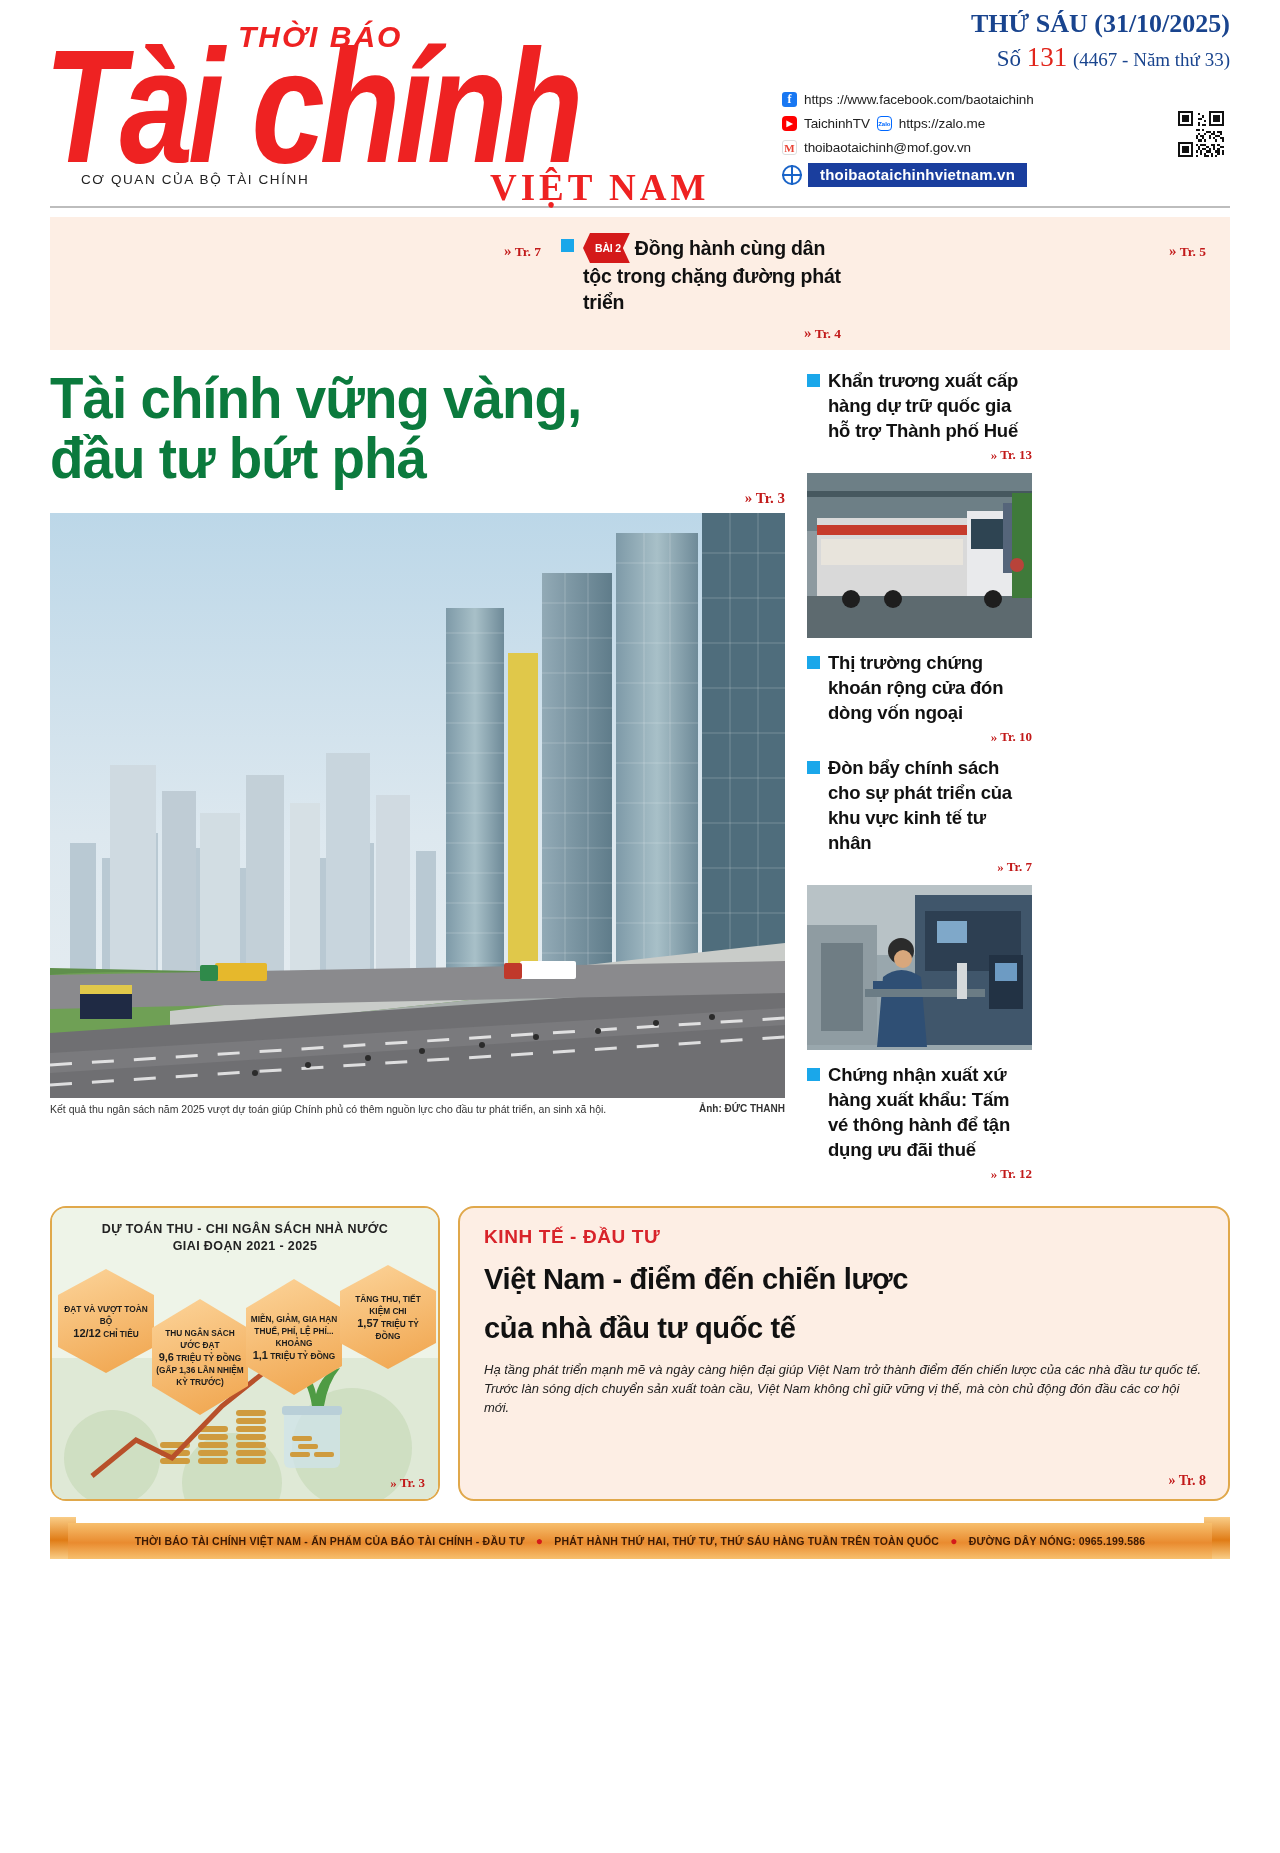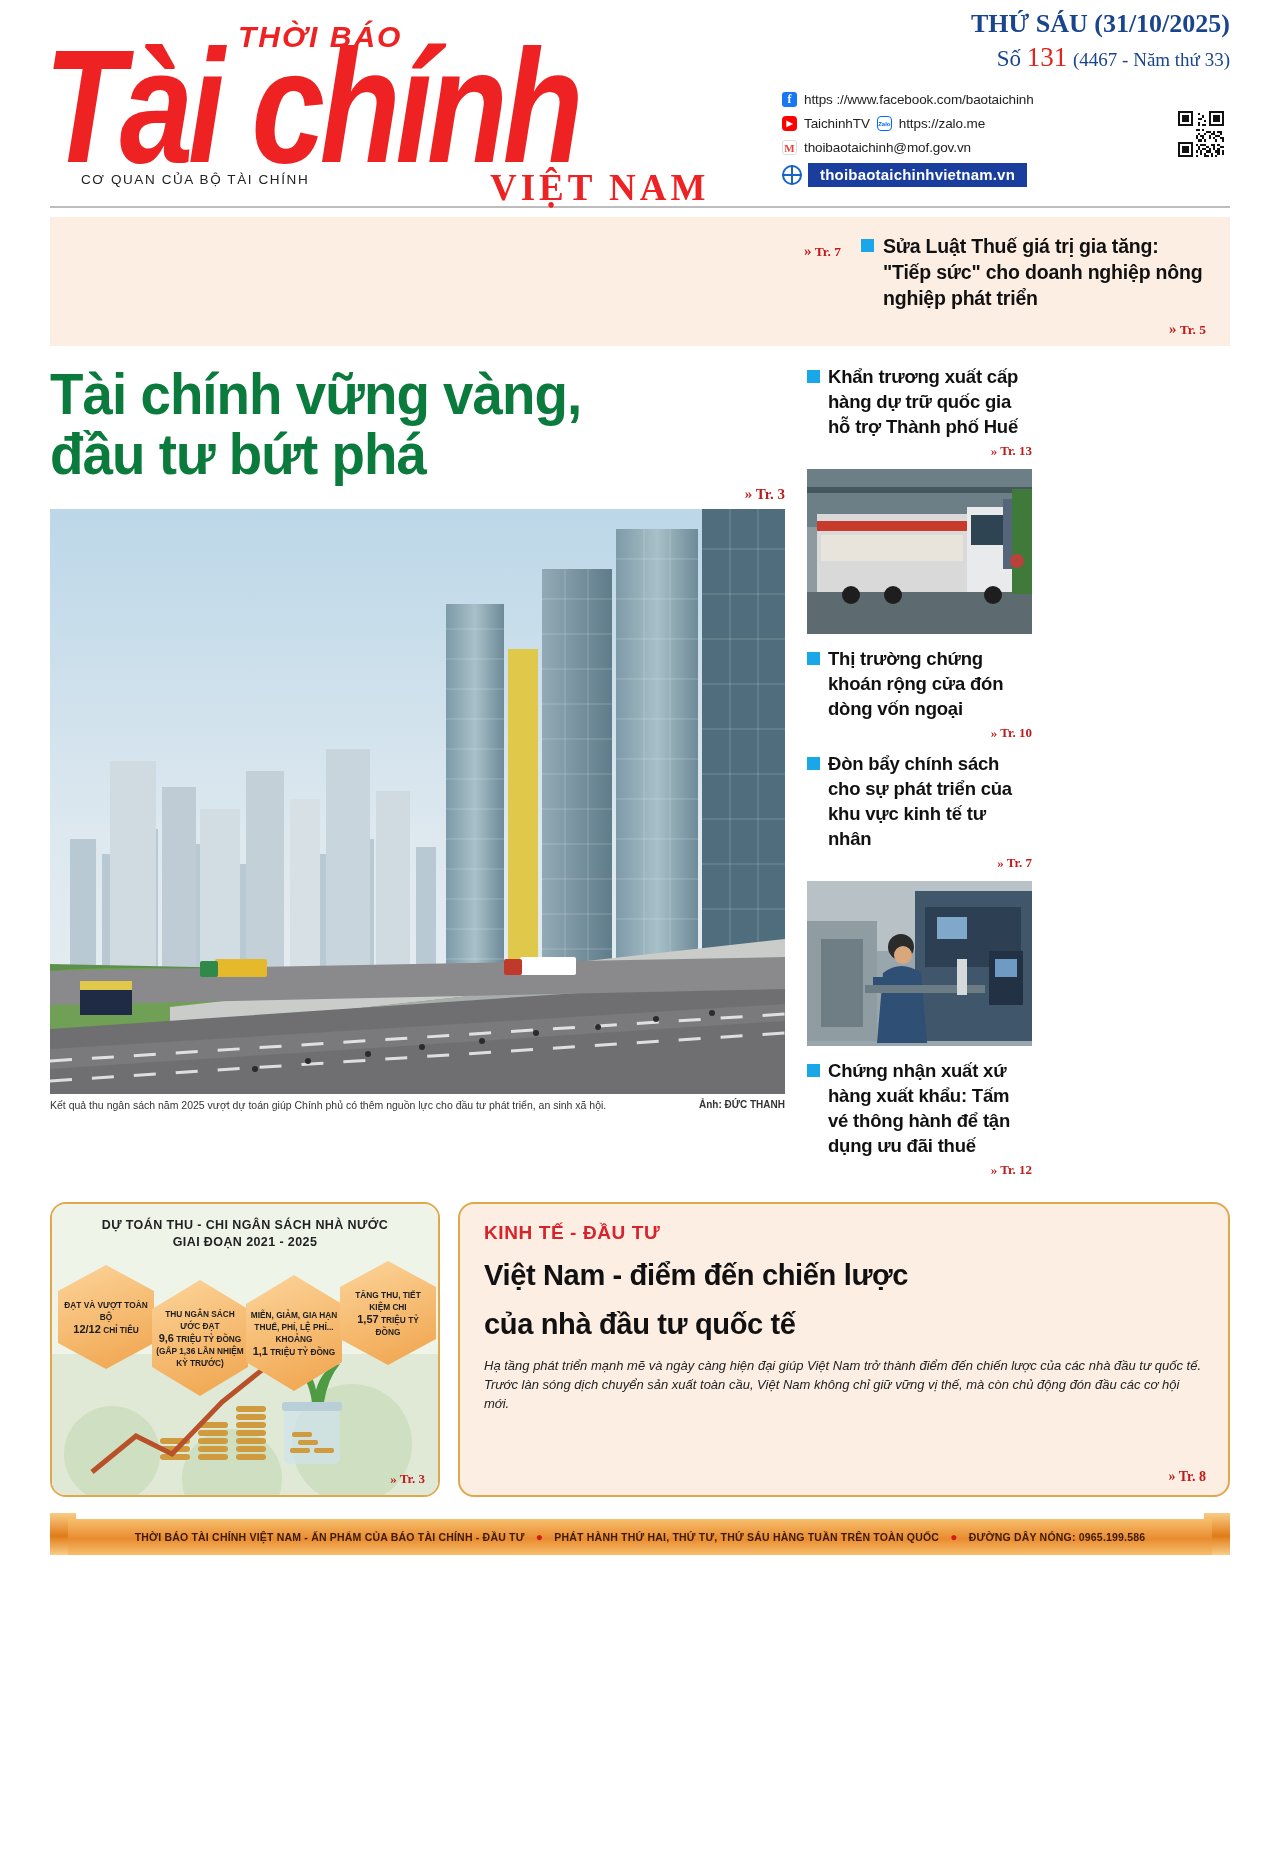--- a/index.html
+++ b/index.html
@@ -269,26 +269,33 @@
 
   <div class="rule-thin"></div>
 
   <div class="teasers">
     <div class="teaser t1">
       <div class="pageref">
         <span class="ar">»</span> <span>Tr. 7</span>
       </div>
     </div>
 
-
-    <div class="teaser t3">
+    <div class="teaser t2">
       <div class="teaser-head">
         <span class="bullet"></span>
-        <span class="teaser-text">Sửa Luật Thuế giá trị gia tăng: "Tiếp sức" cho doanh nghiệp nông nghiệp phát triển</span>
-      </div>
+        <span class="teaser-text">
+          <span class="badge">BÀI 2</span><span>Đồng hành cùng dân tộc trong chặng đường phát triển</span>
+        </span>
+      </div>
+      <div class="pageref">
+        <span class="ar">»</span> <span>Tr. 4</span>
+      </div>
+    </div>
+
+    <div class="teaser t3">
       <div class="pageref">
         <span class="ar">»</span> <span>Tr. 5</span>
       </div>
     </div>
   </div>
 
   <div class="body-grid">
 
     <div class="col-left">
       <div class="main-head">Tài chính vững vàng,</div>
@@ -578,21 +585,21 @@
 
       <div class="info-title">
         <div>DỰ TOÁN THU - CHI NGÂN SÁCH NHÀ NƯỚC</div>
         <div>GIAI ĐOẠN 2021 - 2025</div>
       </div>
 
       <div class="hexrow">
         <div class="hex" style="left:6px; top:6px; height:104px;">
           <span><span>ĐẠT VÀ VƯỢT TOÀN BỘ</span><br><span class="big">12/12</span><span> CHỈ TIÊU</span></span>
         </div>
-        <div class="hex" style="left:100px; top:21px; height:116px;align-items:center;">
+        <div class="hex" style="left:100px; top:36px; height:116px;align-items:center;">
           <span><span>THU NGÂN SÁCH ƯỚC ĐẠT</span><br><span class="big">9,6</span><span> TRIỆU TỶ ĐỒNG (GẤP 1,36 LẦN NHIỆM KỲ TRƯỚC)</span></span>
         </div>
         <div class="hex" style="left:194px; top:16px; height:116px;">
           <span><span>MIỄN, GIẢM, GIA HẠN THUẾ, PHÍ, LỆ PHÍ... KHOẢNG</span><br><span class="big">1,1</span><span> TRIỆU TỶ ĐỒNG</span></span>
         </div>
         <div class="hex" style="left:288px; top:2px; height:104px;">
           <span><span>TĂNG THU, TIẾT KIỆM CHI</span><br><span class="big">1,57</span><span> TRIỆU TỶ ĐỒNG</span></span>
         </div>
       </div>
 

